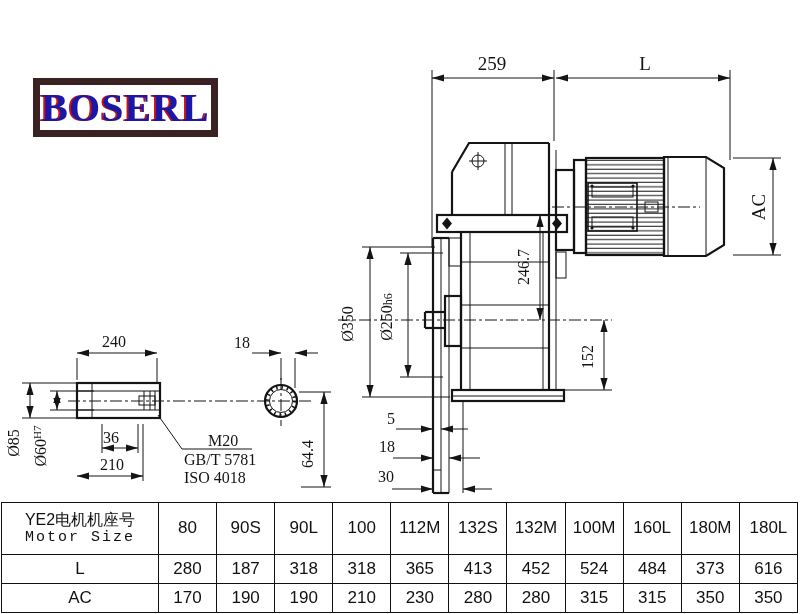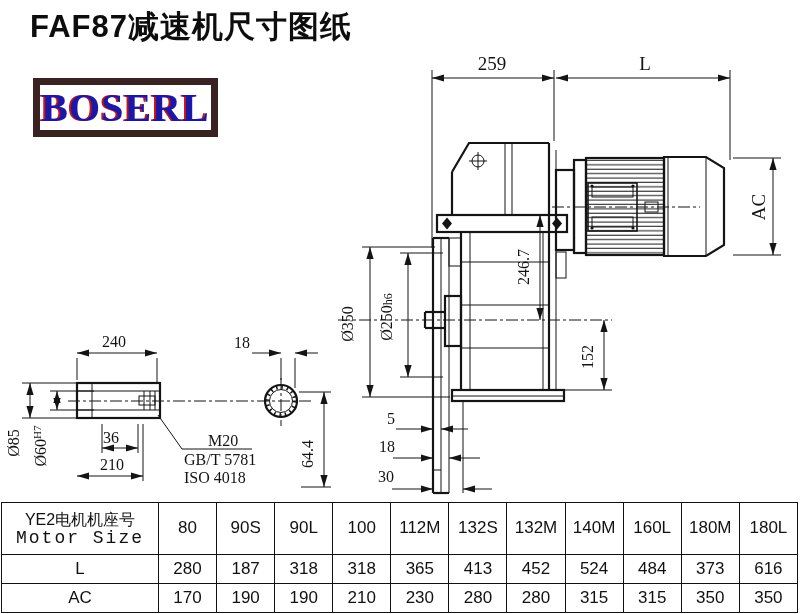--- a/index.html
+++ b/index.html
@@ -18,30 +18,29 @@
   svg .cl{stroke:#141414;stroke-width:1;fill:none;stroke-dasharray:12 3 3 3;}
   svg text{fill:#141414;font-family:"Liberation Serif",serif;font-size:16px;}
   svg text.big{font-size:19px;}
   
   .size-table{position:absolute;left:1px;top:502px;width:797px;height:111px;
               border-collapse:collapse;table-layout:fixed;}
   .size-table th,.size-table td{border:1.8px solid #111;text-align:center;vertical-align:middle;
               font-weight:normal;font-size:17px;padding:0;margin-top:8px;}
   .size-table .firstcol{width:156px;}
   .hdr-cn{font-size:16px;line-height:19px;}
-  .hdr-en{font-family:"Liberation Mono",monospace;font-size:18px;letter-spacing:2px;line-height:18px;}
+  .hdr-en{font-family:"Liberation Mono",monospace;font-size:15px;letter-spacing:2px;line-height:18px;}
   .hdr-row{height:41px;}
   .data-row{height:23px;}
 </style>
 </head>
 <body>
 
 <div class="stage">
 
-  <div class="page-title">FAF87减速机尺寸图纸</div>
 
   <div class="logo-box">
     <span class="logo-text">BOSERL</span>
   </div>
 
   <svg width="800" height="502" viewBox="0 0 800 502">
     <defs>
       <marker id="a" viewBox="0 0 10 6" refX="10" refY="3" markerWidth="12" markerHeight="7.2" orient="auto-start-reverse">
           <path d="M0,0 L10,3 L0,6 Z" fill="#141414"></path>
         </marker>
@@ -266,21 +265,21 @@
         <div class="hdr-cn">YE2电机机座号</div>
         <div class="hdr-en">Motor Size</div>
       </th>
       <th>80</th>
       <th>90S</th>
       <th>90L</th>
       <th>100</th>
       <th>112M</th>
       <th>132S</th>
       <th>132M</th>
-      <th>140M</th>
+      <th>100M</th>
       <th>160L</th>
       <th>180M</th>
       <th>180L</th>
     </tr>
     <tr class="data-row">
       <th>L</th>
       <td>280</td>
       <td>187</td>
       <td>318</td>
       <td>318</td>

